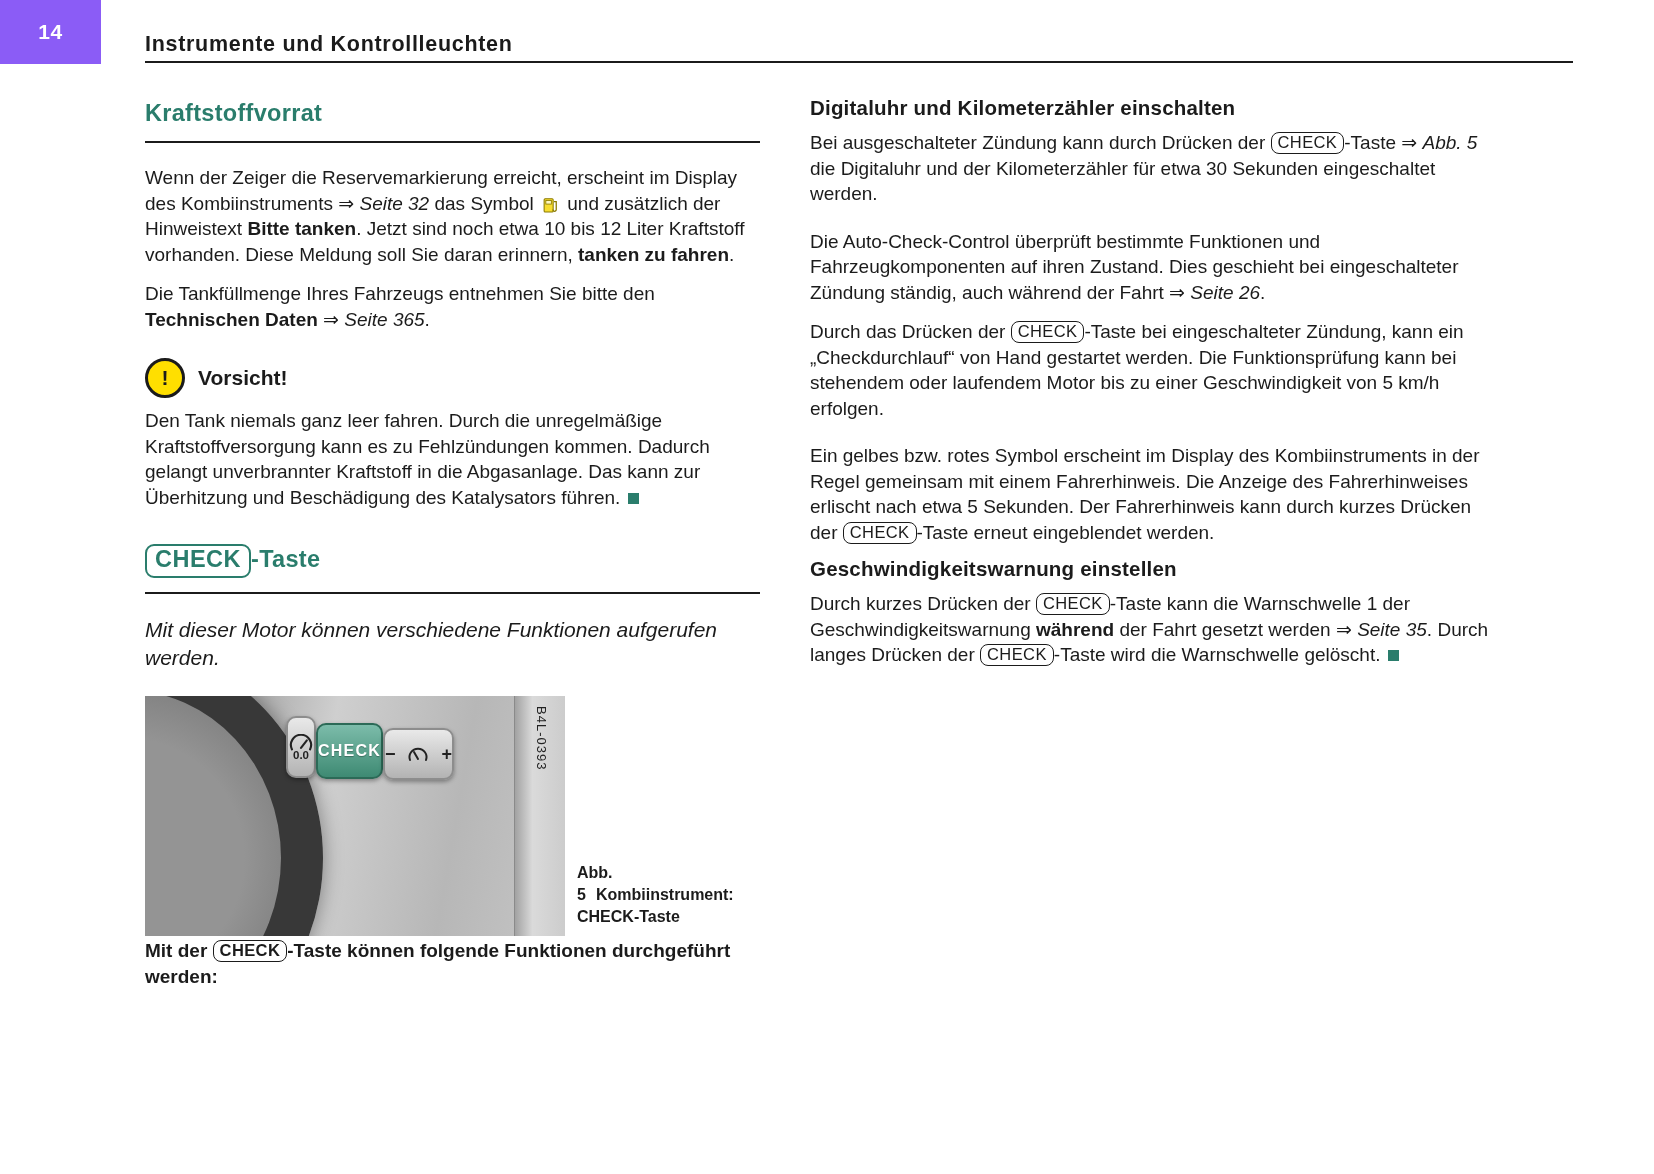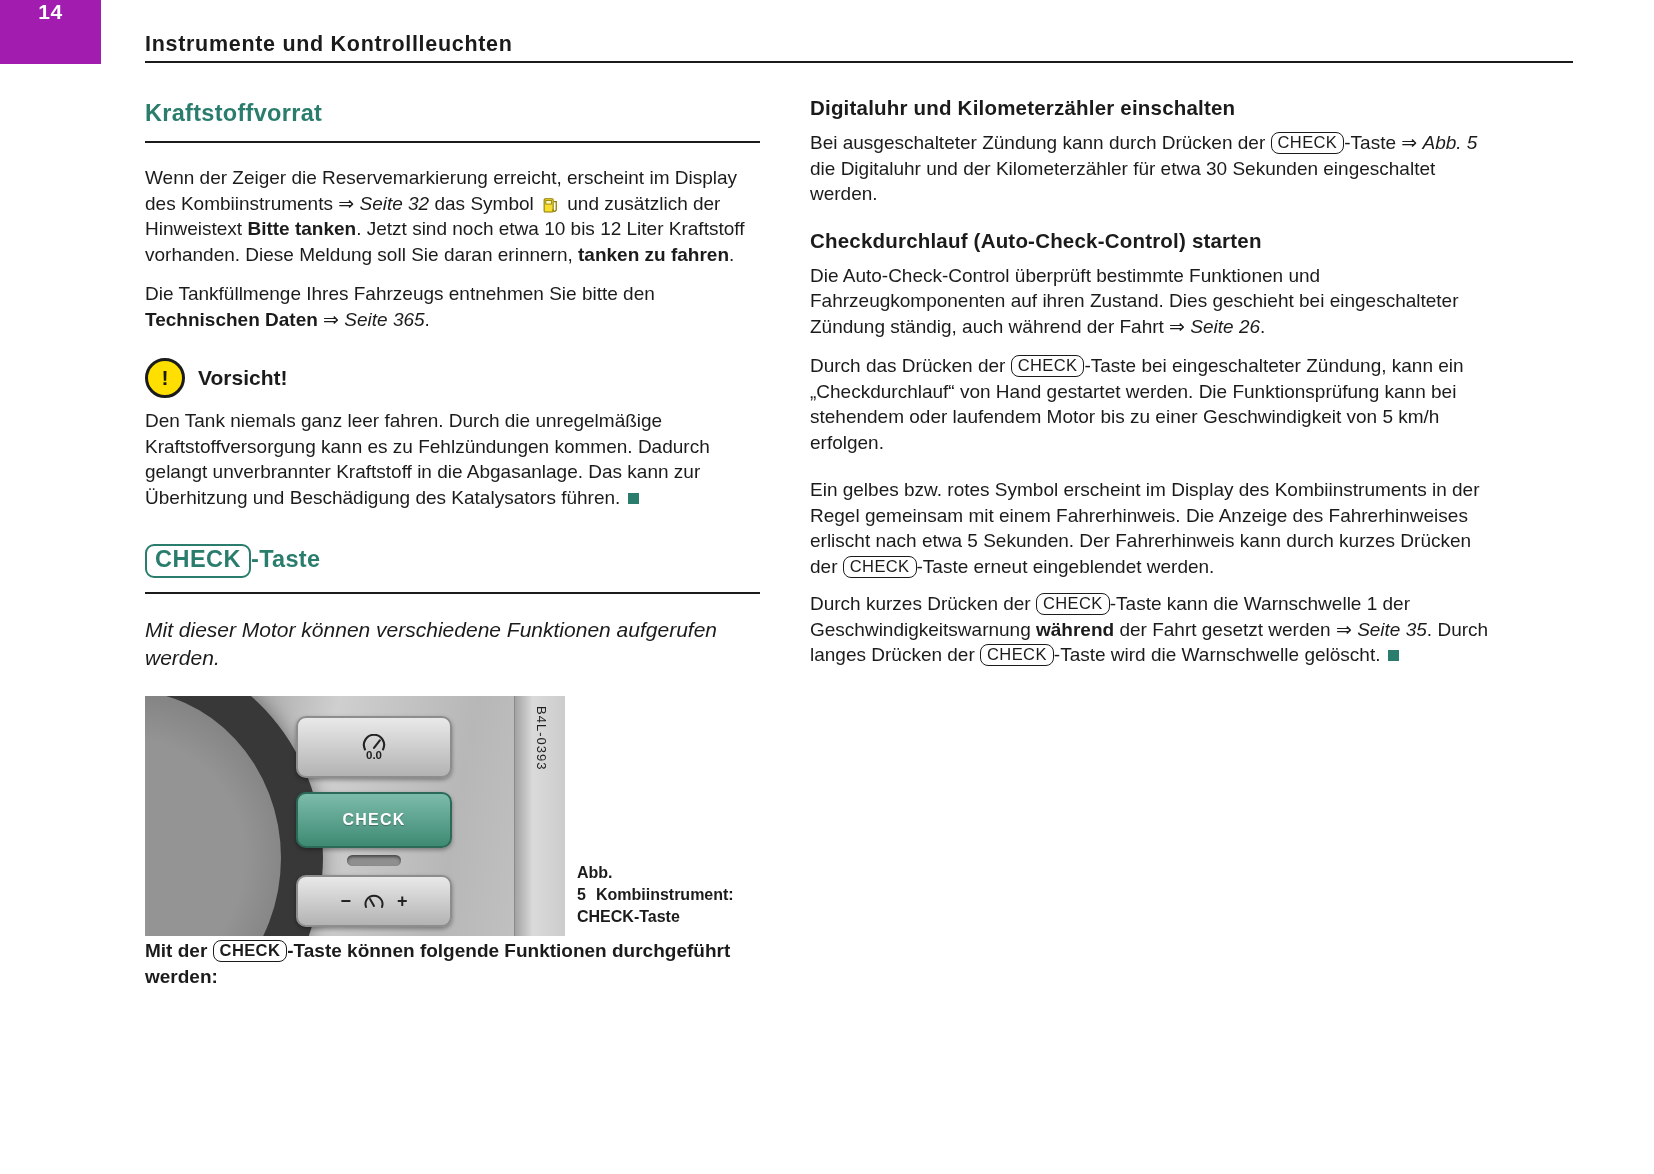--- a/index.html
+++ b/index.html
@@ -3,23 +3,23 @@
 <meta charset="utf-8">
 <style>
   html,body{margin:0;padding:0;}
   body{
     width:1654px;height:1174px;background:#ffffff;position:relative;overflow:hidden;
     font-family:"Liberation Sans",sans-serif;color:#1b1b1b;
     -webkit-font-smoothing:antialiased;
   }
   
   .page-tab{
-    position:absolute;left:0;top:0;width:101px;height:64px;background:#a21caf;
+    position:absolute;left:0;top:0;width:101px;height:64px;background:#8b5cf6;
     color:#ffffff;font-weight:bold;font-size:21px;
-    display:flex;justify-content:center;letter-spacing:.5px;
+    display:flex;align-items:center;justify-content:center;letter-spacing:.5px;
   }
   .chapter-title{
     position:absolute;left:145px;top:32px;font-size:21.5px;font-weight:bold;
     letter-spacing:.7px;color:#1b1b1b;
   }
   .header-rule{position:absolute;left:145px;top:61px;width:1428px;height:2px;background:#1b1b1b;}
 
   
   .col{position:absolute;top:96px;}
   .col-left{left:145px;width:615px;}
@@ -70,22 +70,22 @@
     position:relative;width:420px;height:240px;overflow:hidden;flex:0 0 auto;
     background:linear-gradient(100deg,#7c7c7c 0%,#cfcfcf 42%,#b7b7b7 72%,#c6c6c6 100%);
   }
   .bezel{
     position:absolute;left:-218px;top:-48px;width:312px;height:336px;border-radius:50%;
     border:42px solid #383838;
     background:radial-gradient(circle,#949494 52%,#6e6e6e 100%);
     box-shadow:0 0 20px rgba(0,0,0,.4);
   }
   .btn-col{
-    position:absolute;left:150px;top:20px;width:158px;
-    display:flex;flex-direction:column;align-items:center;
+    position:absolute;left:141px;top:20px;width:158px;
+    display:flex;flex-direction:row;align-items:center;
   }
   .btn{
     width:152px;border-radius:10px;border:2px solid #8d8d8d;
     background:linear-gradient(#e9e9e9,#b3b3b3);
     box-shadow:0 2px 4px rgba(0,0,0,.35);
     display:flex;align-items:center;justify-content:center;color:#222;
   }
   .btn-top{height:58px;flex-direction:column;margin-bottom:14px;gap:0;}
   .btn-top-val{font-size:11.5px;font-weight:bold;margin-top:-2px;}
   .btn-check{
@@ -199,34 +199,34 @@
 <div class="col col-right">
 
   <div class="r-sec">
     <div class="r-title">Digitaluhr und Kilometerzähler einschalten</div>
     <p class="body" style="margin-bottom:22px;">
       <span>Bei ausgeschalteter Zündung kann durch Drücken der </span><span class="check-inline">CHECK</span><span>-Taste ⇒ </span><span class="i">Abb. 5</span><span> die Digitaluhr und der Kilometerzähler für etwa 30 Sekunden eingeschaltet werden.</span>
     </p>
   </div>
 
   <div class="r-sec">
-    <div class="r-title">Checkdurchlauf (Auto-Check-Control) starten</div>
     <p class="body">
       <span>Die Auto-Check-Control überprüft bestimmte Funktionen und Fahrzeugkomponenten auf ihren Zustand. Dies geschieht bei eingeschalteter Zündung ständig, auch während der Fahrt ⇒ </span><span class="i">Seite 26</span><span>.</span>
     </p>
     <p class="body" style="margin-bottom:22px;">
       <span>Durch das Drücken der </span><span class="check-inline">CHECK</span><span>-Taste bei eingeschalteter Zündung, kann ein „Checkdurchlauf“ von Hand gestartet werden. Die Funktionsprüfung kann bei stehendem oder laufendem Motor bis zu einer Geschwindigkeit von 5 km/h erfolgen.</span>
     </p>
   </div>
 
   <div class="r-sec">
     <p class="body" style="margin-bottom:12px;">
       <span>Ein gelbes bzw. rotes Symbol erscheint im Display des Kombiinstruments in der Regel gemeinsam mit einem Fahrerhinweis. Die Anzeige des Fahrerhinweises erlischt nach etwa 5 Sekunden. Der Fahrerhinweis kann durch kurzes Drücken der </span><span class="check-inline">CHECK</span><span>-Taste erneut eingeblendet werden.</span>
     </p>
   </div>
 
   <div class="r-sec">
+    <div class="r-title">Geschwindigkeitswarnung einstellen</div>
     <p class="body">
       <span>Durch kurzes Drücken der </span><span class="check-inline">CHECK</span><span>-Taste kann die Warnschwelle 1 der Geschwindigkeitswarnung </span><span class="b">während</span><span> der Fahrt gesetzt werden ⇒ </span><span class="i">Seite 35</span><span>. Durch langes Drücken der </span><span class="check-inline">CHECK</span><span>-Taste wird die Warnschwelle gelöscht.</span><span class="end-sq"></span>
     </p>
   </div>
 
 </div>
 
 </body></html>

